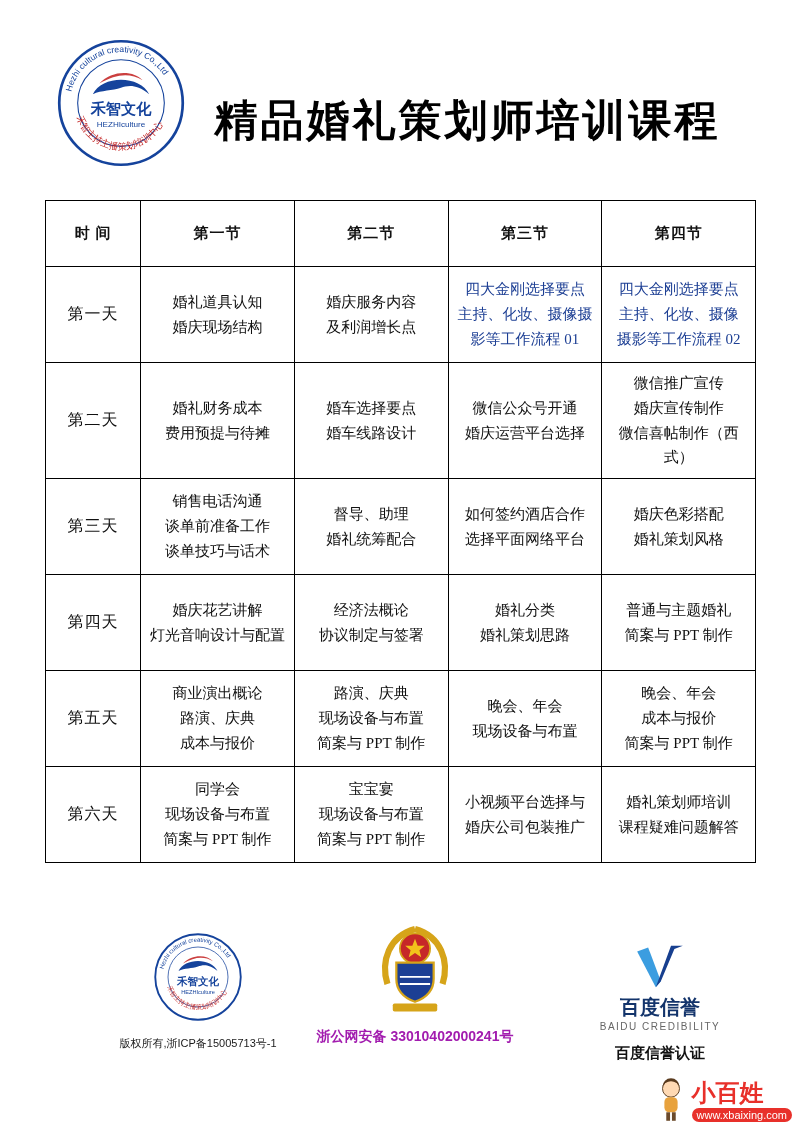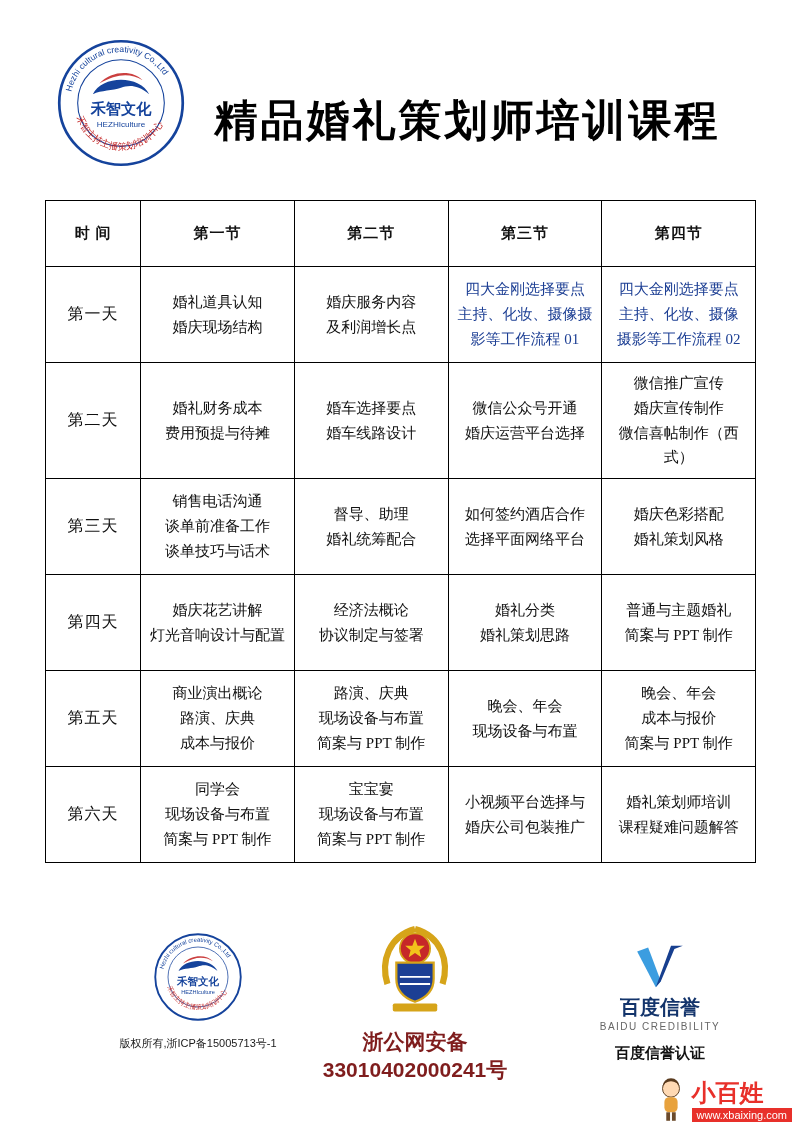--- a/index.html
+++ b/index.html
@@ -39,35 +39,35 @@
   col.s-col { width:153.75px; }
 
   
   .footer { position:absolute; top:918px; left:0; width:100%; height:160px; }
   .footer-left { position:absolute; left:78px; top:14px; width:240px; text-align:center; }
   .logo-small { width:90px; height:90px; display:inline-block; }
   .copyright { margin-top:10px; font-size:11px; color:#1a1a1a; font-family:"Liberation Sans", sans-serif; }
   .footer-center { position:absolute; left:305px; top:2px; width:220px; text-align:center; }
   .badge-wrap { width:80px; height:96px; display:inline-block; }
   .badge-wrap svg { width:100%; height:100%; display:block; }
-  .police-record { margin-top:8px; font-size:21px; font-weight:bold; color:#7f1d1d; font-family:"Liberation Sans", sans-serif; }
+  .police-record { margin-top:8px; font-size:14px; font-weight:bold; color:#a21caf; font-family:"Liberation Sans", sans-serif; }
   .footer-right { position:absolute; left:585px; top:26px; width:150px; text-align:center; }
   .baidu-v { width:52px; height:44px; display:inline-block; }
   .baidu-v svg { width:100%; height:100%; display:block; }
   .baidu-title { font-size:20px; font-weight:bold; color:#13346b; margin-top:2px; font-family:"Liberation Sans", sans-serif; }
   .baidu-sub { font-size:10px; color:#666; letter-spacing:1.5px; font-family:"Liberation Sans", sans-serif; }
   .baidu-cert { margin-top:12px; font-size:15px; font-weight:bold; color:#111; font-family:"Liberation Sans", sans-serif; }
 
   
   .watermark { position:absolute; right:8px; bottom:4px; display:flex; align-items:flex-end; gap:4px;margin-top:40px; }
   .wm-figure { width:34px; height:48px; }
   .wm-figure svg { width:100%; height:100%; display:block; }
   .wm-text { text-align:left; padding-bottom:2px; }
   .wm-name { color:#e8302a; font-size:24px; font-weight:bold; line-height:1.1; font-family:"Liberation Sans", sans-serif; }
-  .wm-url { background:#e8302a; color:#fff; font-size:11px; padding:1px 5px; margin-top:2px; font-family:"Liberation Sans", sans-serif; }
+  .wm-url { background:#e8302a; color:#fff; font-size:11px; padding:1px 5px; margin-top:2px; font-family:"Liberation Sans", sans-serif;border-radius:7px; }
 </style>
 </head>
 <body>
 
 <div class="page">
 
   <div class="header">
     <div class="logo-main">
       <svg viewBox="0 0 120 120">
         <circle cx="60" cy="60" r="57" fill="#ffffff" stroke="#15439c" stroke-width="2.5"></circle>

